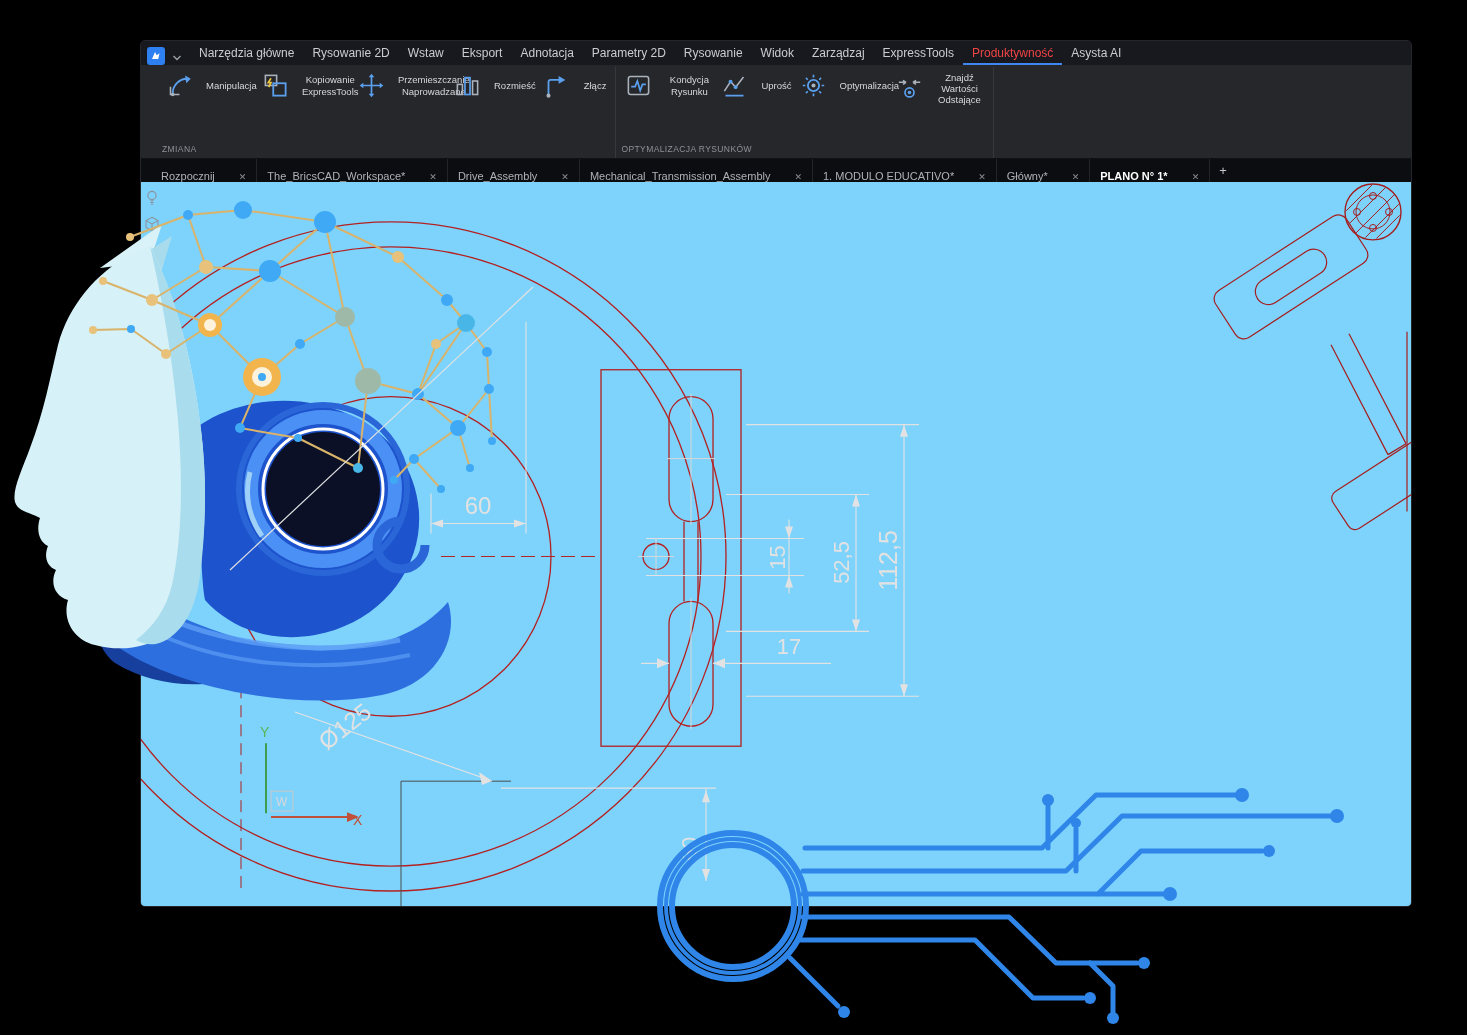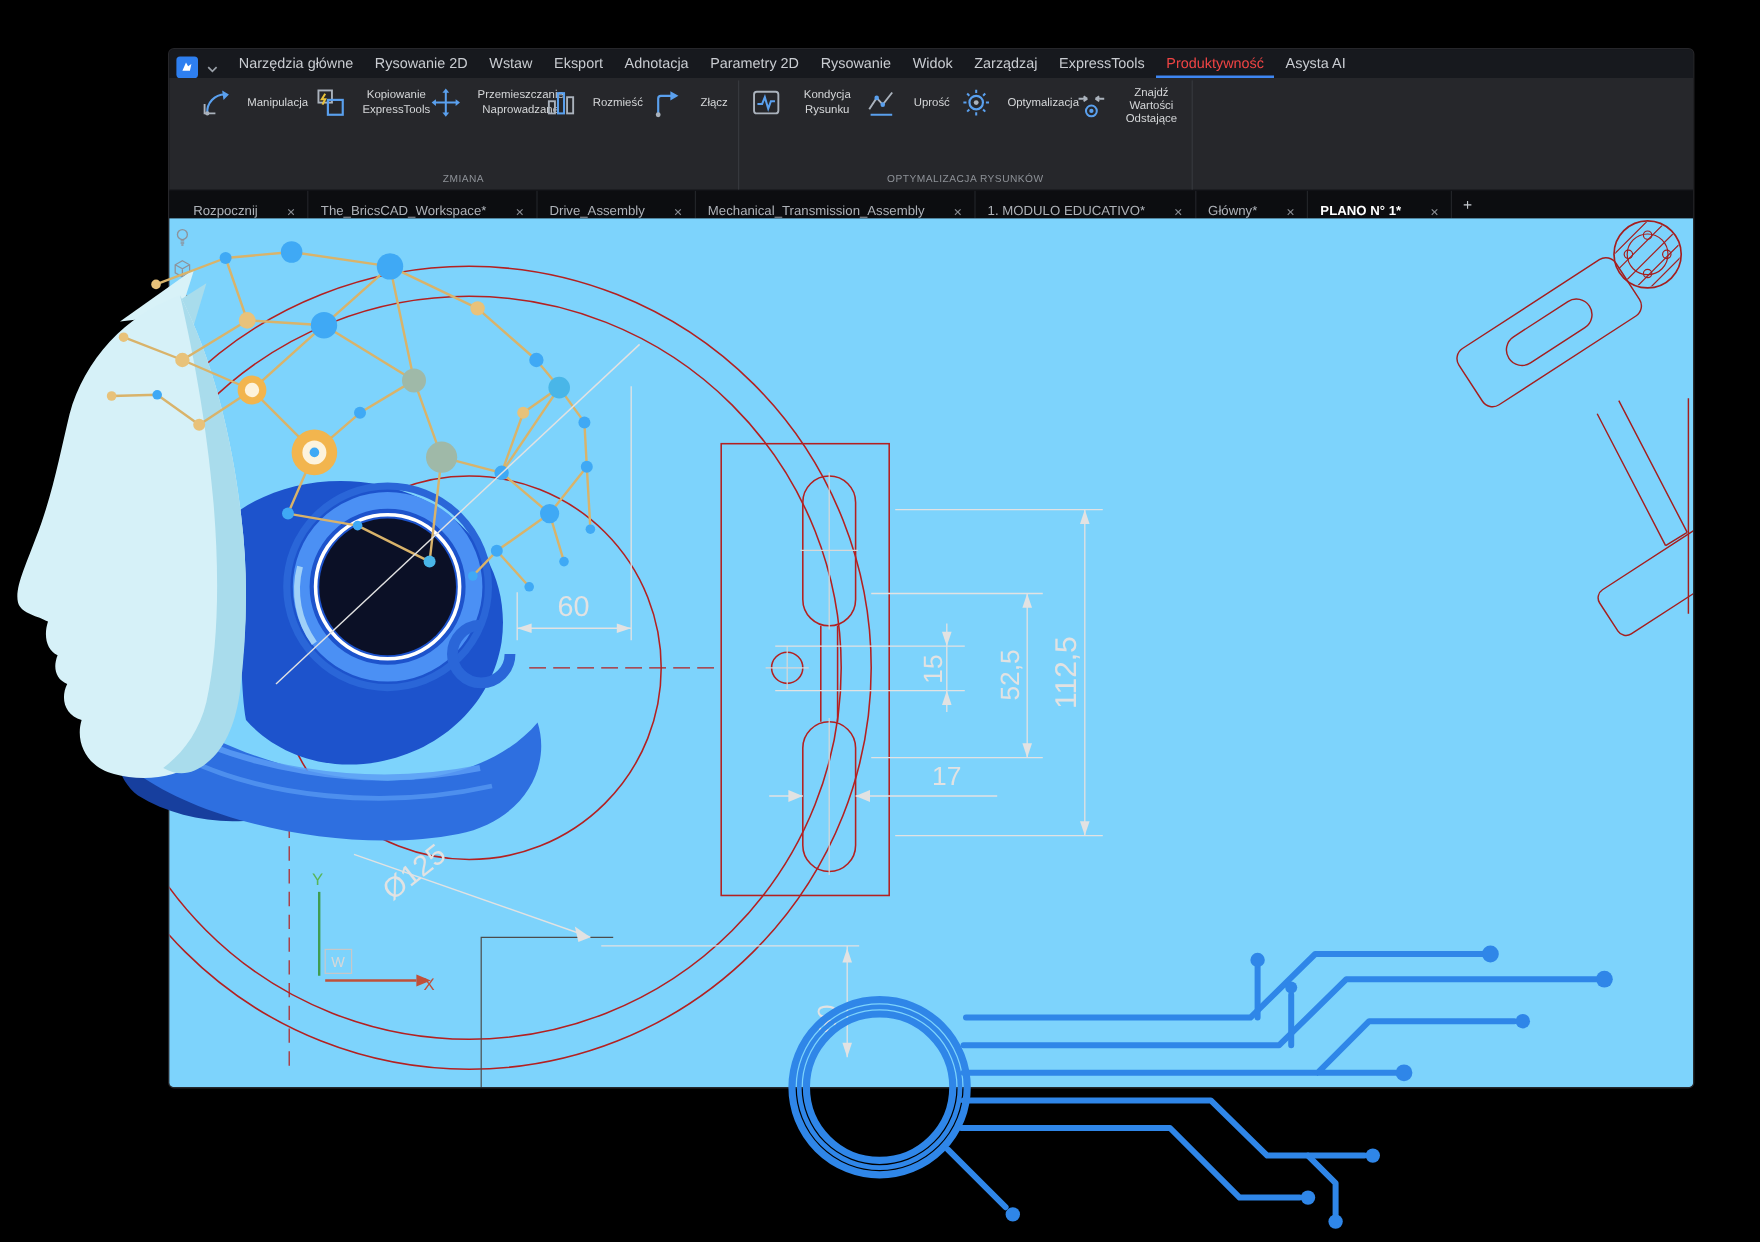--- a/index.html
+++ b/index.html
@@ -21,21 +21,21 @@
   .menu-item.active{color:#ef4444;box-shadow:inset 0 -2px 0 #3e86f2;}
   
   .ribbon{height:91px;background:#26272b;display:flex;align-items:stretch;
           padding:2px 6px 0 16px;border-bottom:1px solid #101114;flex:0 0 auto;}
   .ribbon-group{display:flex;flex-direction:column;border-right:1px solid #36383d;padding:0 5px;}
   .ribbon-tools{display:flex;align-items:flex-start;flex:1;}
   .tool{display:flex;flex-direction:row;align-items:center;gap:13px;padding:5px 4px 2px;
         min-width:50px;max-width:88px;color:#d6d8da;font-size:9.5px;line-height:1.18;
         text-align:center;border-radius:3px;}
   .tool svg{width:27px;height:27px;flex:0 0 auto;}
-  .ribbon-group-label{text-align:center;font-size:8.5px;color:#8d9197;
+  .ribbon-group-label{font-size:8.5px;color:#8d9197;
                       letter-spacing:.4px;padding:1px 0 4px;}
   .ribbon-fill{flex:1;}
   
   .tabbar{height:23px;background:#0c0d10;display:flex;align-items:stretch;
           font-size:11px;color:#aeb2b8;padding-left:10px;flex:0 0 auto;}
   .tab{display:flex;align-items:flex-end;gap:24px;padding:0 10px;border-right:1px solid #222428;
        white-space:nowrap;}
   .tab.active{color:#fff;}
   .tab.active .tab-label{font-weight:bold;}
   .tab-close{font-size:9px;color:#8a8e94;line-height:1;}

